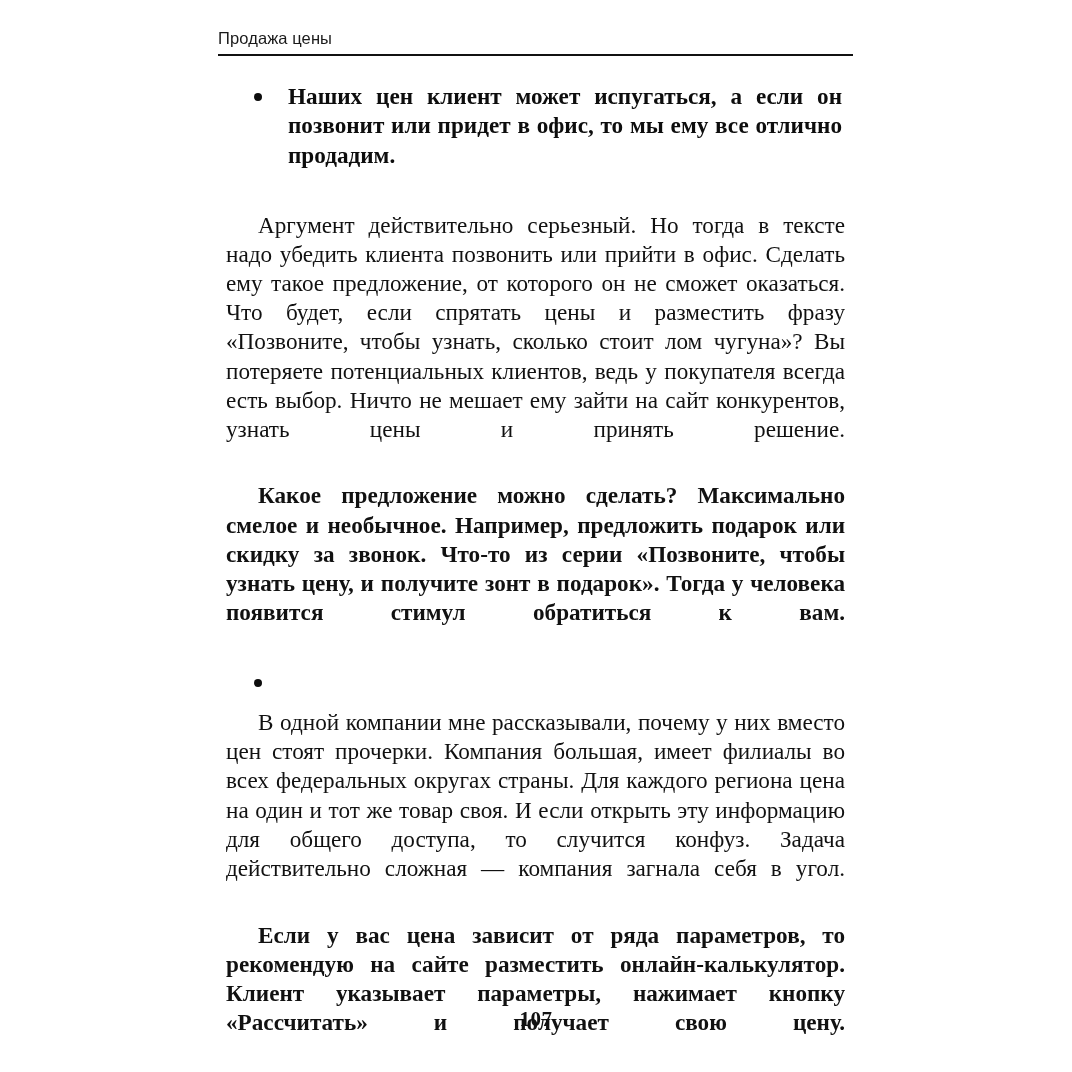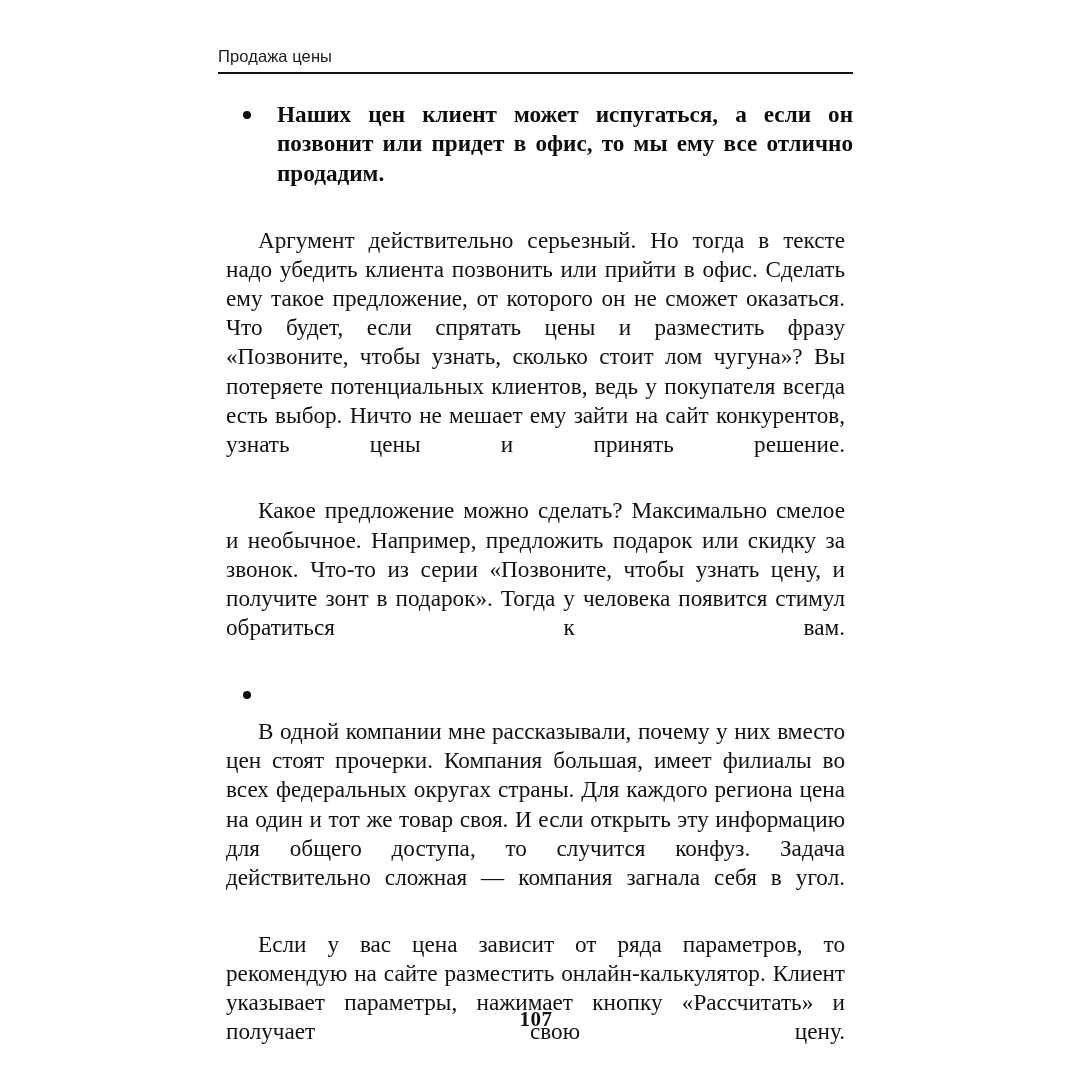--- a/index.html
+++ b/index.html
@@ -23,21 +23,21 @@
 
   .content {
     position: absolute;
     left: 218px;
     top: 0;
     width: 635px;
   }
 
   
   .running-head {
-    padding-top: 46px;
+    padding-top: 28px;
     font-family: "Liberation Sans", "DejaVu Sans", sans-serif;
     font-size: 16.5px;
     line-height: 20px;
     letter-spacing: 0.1px;
     color: #1a1a1a;
     font-weight: 400;
   }
 
   .head-rule {
     margin-top: 6px;
@@ -58,39 +58,40 @@
     text-align: justify;
     text-justify: inter-word;
     text-indent: 32px;
     hyphens: manual;
     -webkit-hyphens: manual;
     color: #111111;
   }
 
   p.para.cont {
     text-indent: 32px;
+    font-weight: bold;
   }
 
   
   p.para::after {
     content: "";
     display: inline-block;
     width: 100%;
   }
 
   
   ul.bullets {
     margin: 0;
     padding: 0;
     list-style: none;
   }
 
   ul.bullets li {
     position: relative;
-    margin: 0;
+    margin: 11px;
     padding-left: 59px;
     font-size: 23.2px;
     line-height: 29.4px;
     font-weight: 700;
     text-align: justify;
     text-justify: inter-word;
     color: #0d0d0d;
   }
 
   ul.bullets li::after {

